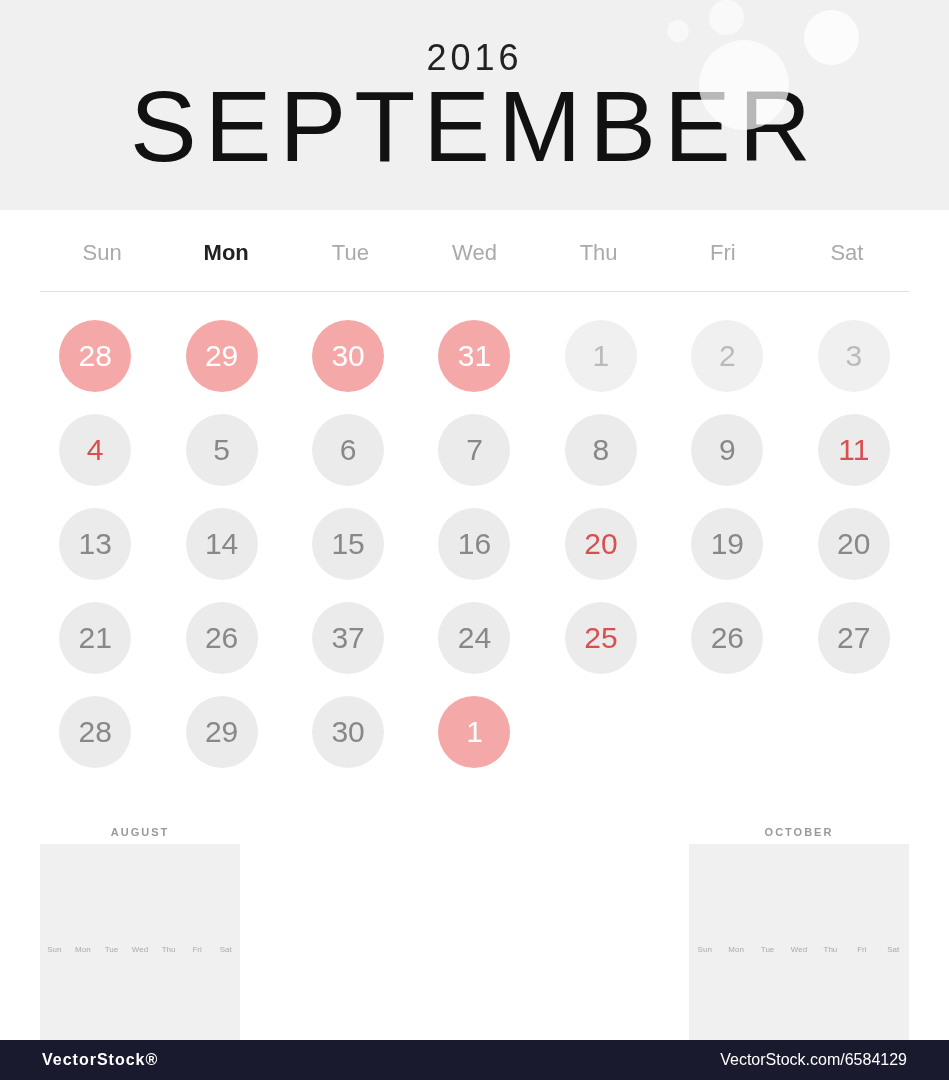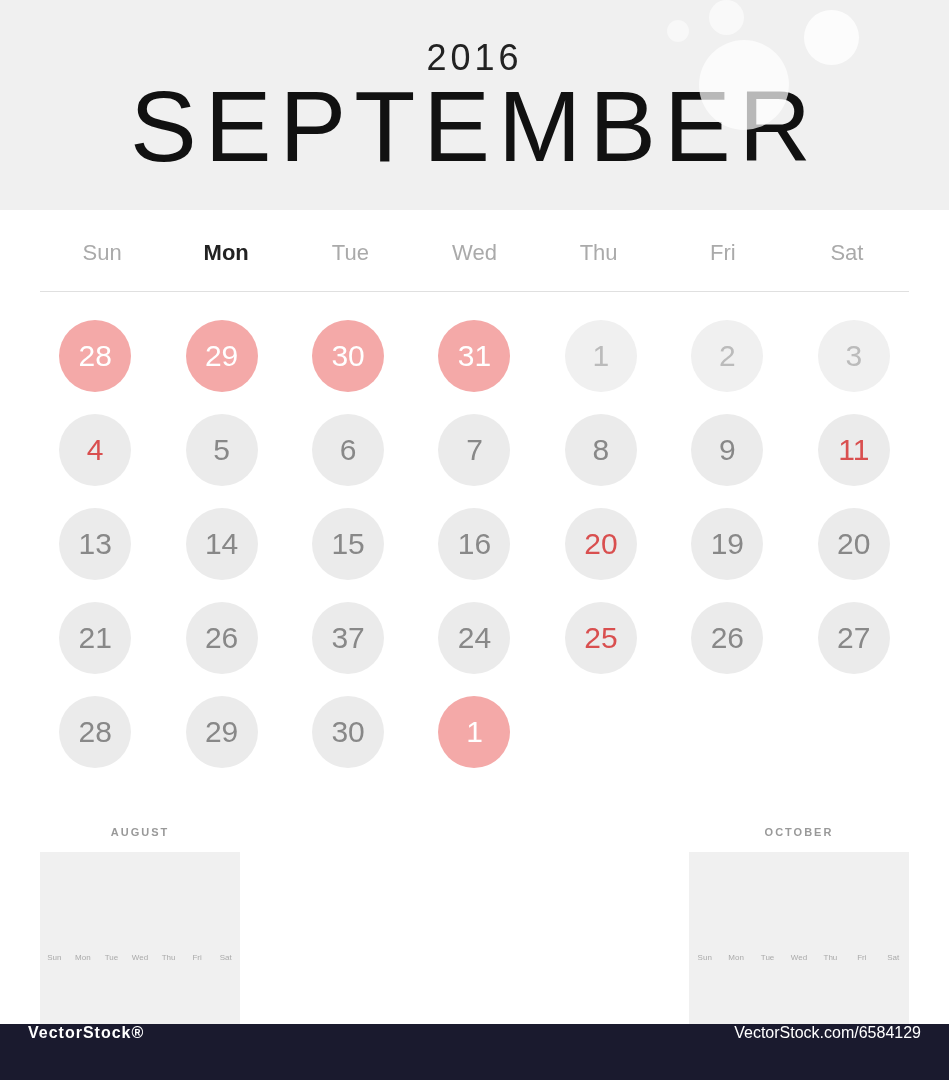--- a/index.html
+++ b/index.html
@@ -126,21 +126,21 @@
     .mini-cal {
       width: 200px;
     }
 
     .mini-cal-title {
       text-align: center;
       font-size: 11px;
       font-weight: 600;
       color: #999;
       letter-spacing: 2px;
-      margin-bottom: 14px;
+      margin-bottom: 6px;
       text-transform: uppercase;
     }
 
     .mini-grid {
       display: grid;
       grid-template-columns: repeat(7, 1fr);
       gap: 1px 0;
     }
 
     .mini-cell {
@@ -151,24 +151,25 @@
     }
 
     .mini-cell.header {
       color: #aaa;
       font-size: 8px;
     }
 
     
     .footer {
       background: #1a1a2e;
-      height: 56px;
-      display: flex;
+      height: 40px;
+      display: flex;
+      align-items: center;
       justify-content: space-between;
-      padding: 0 28px;
+      padding: 0 42px;
       position: absolute;
       bottom: 0;
       width: 100%;
     }
 
     .footer-logo {
       color: white;
       font-size: 16px;
       font-weight: 700;
       letter-spacing: 1px;

